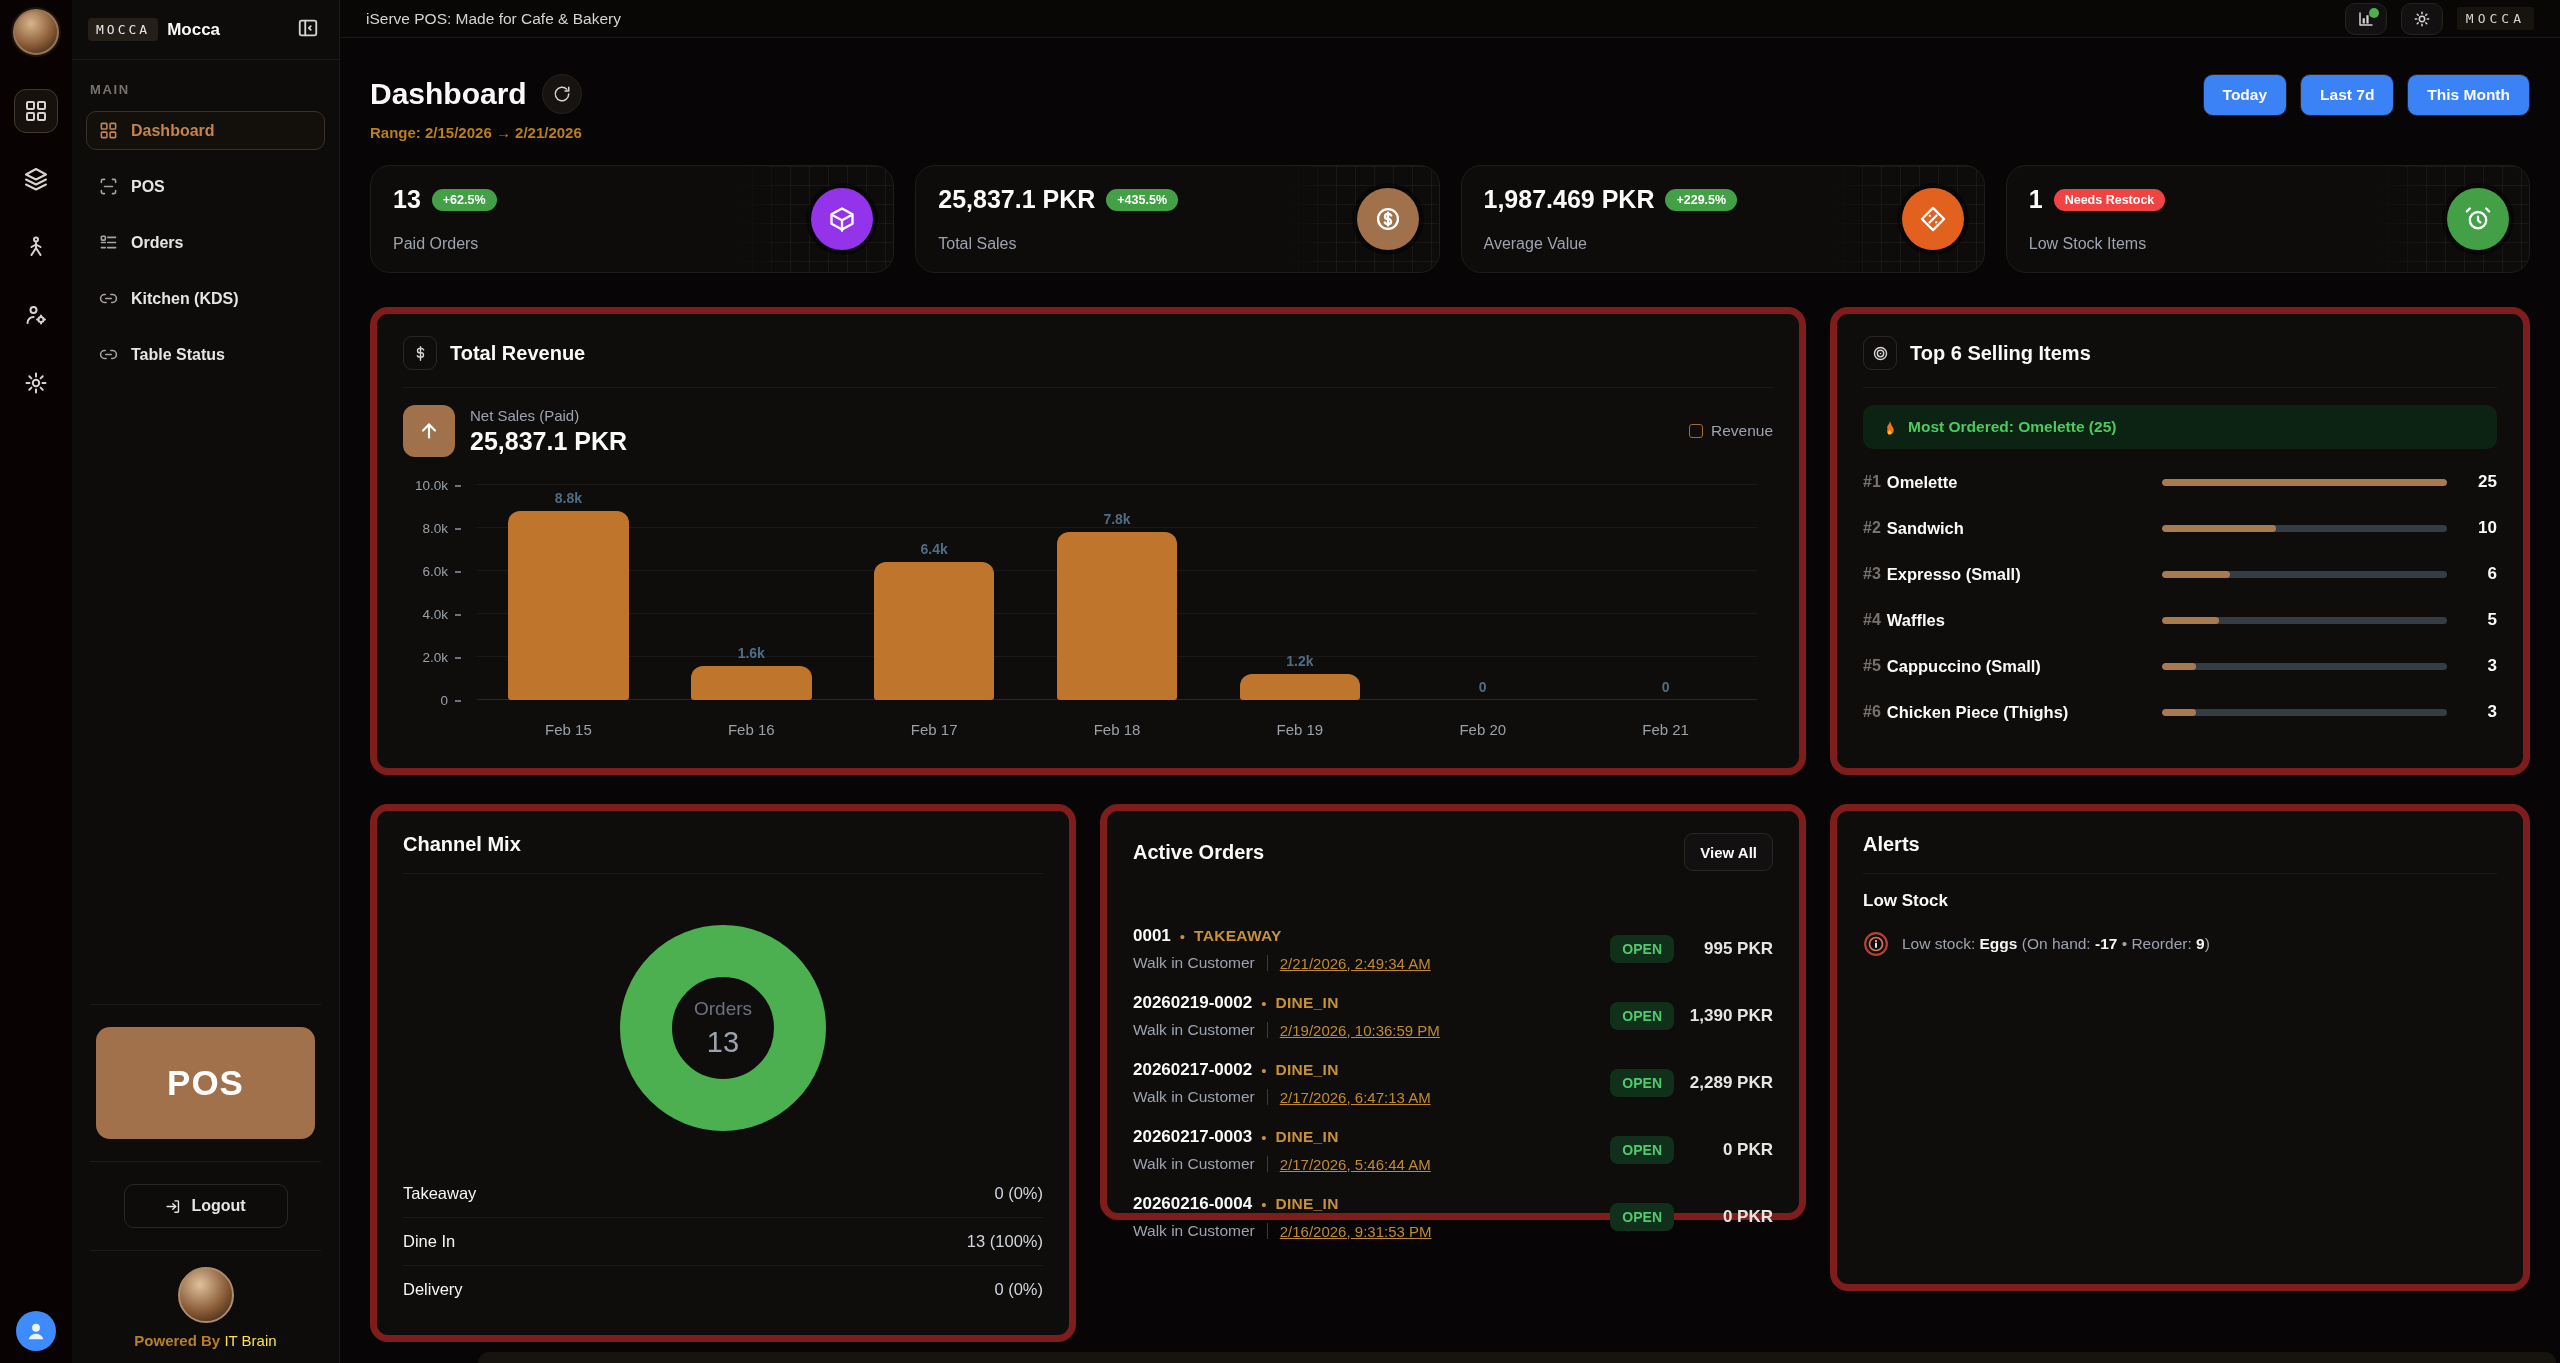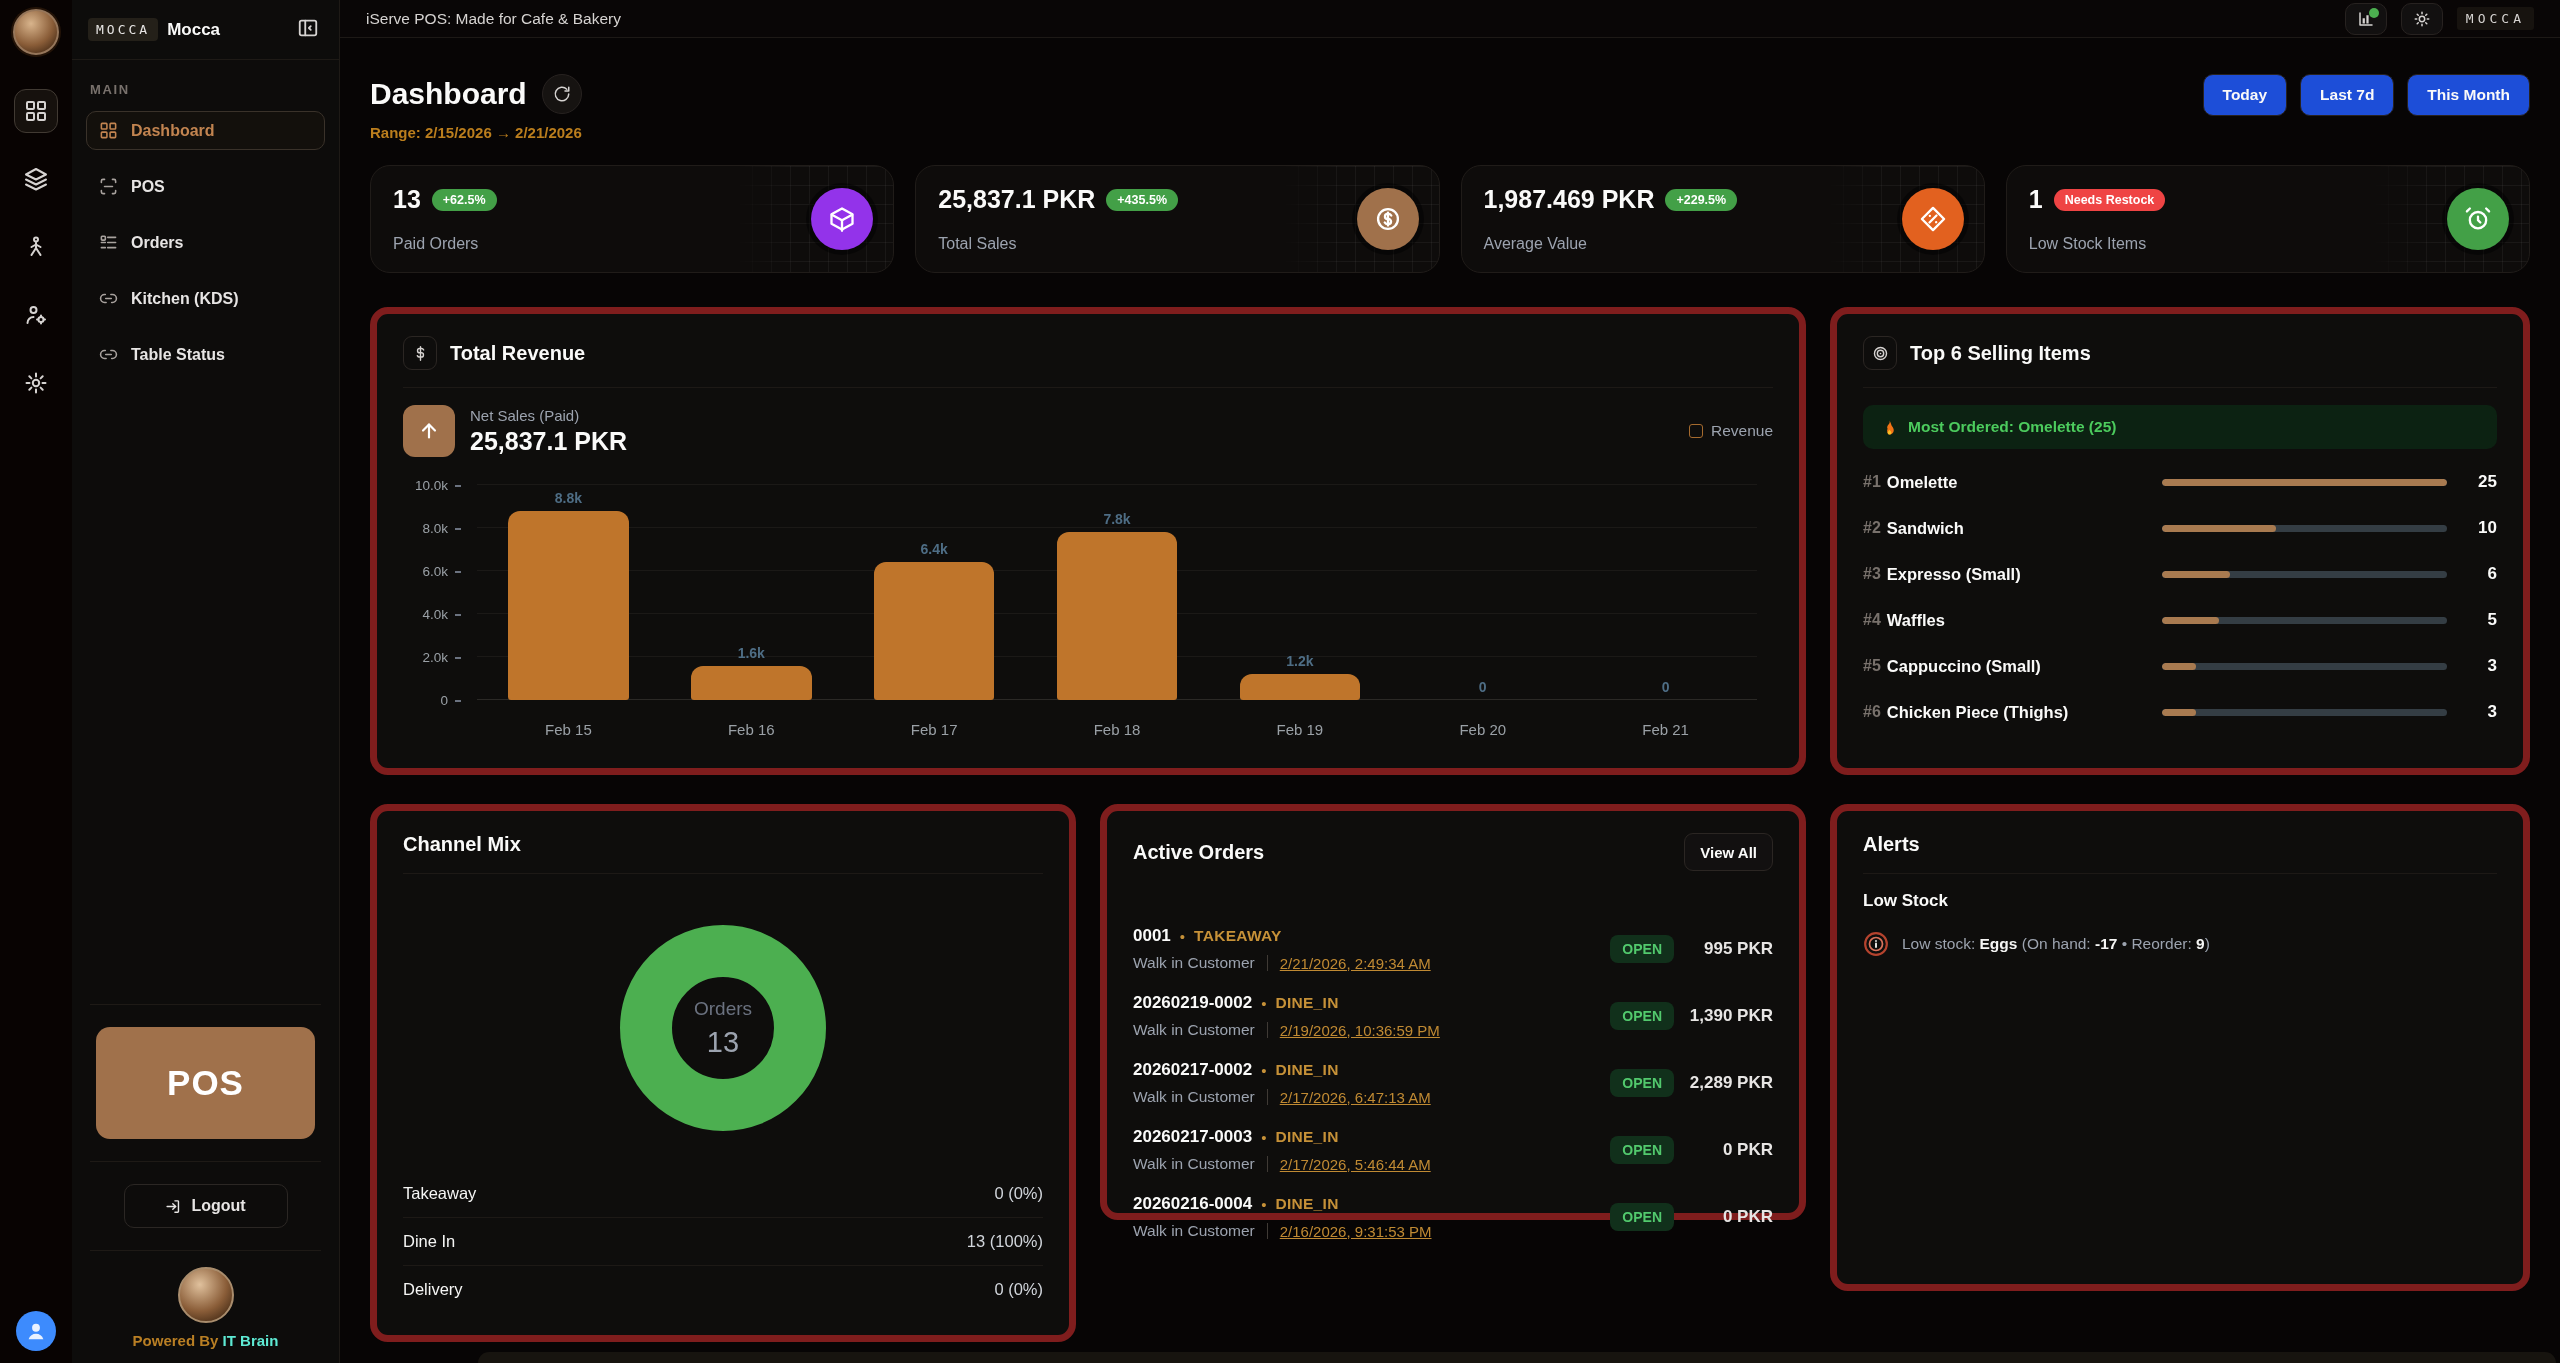--- a/index.html
+++ b/index.html
@@ -30,41 +30,41 @@
   .sb-item.active svg { color:#c28450; }
   .sb-spacer { flex:1; }
   .sb-divider { height:1px; background:#1e1a16; margin:0 18px; }
   .pos-big { margin:22px 24px; height:112px; background:#a0714b; border-radius:14px; color:#fff; font-size:35px; font-weight:700; letter-spacing:1px; display:flex; align-items:center; justify-content:center; border:none; cursor:pointer; font-family:inherit; }
   .logout { margin:22px auto; width:164px; height:44px; border:1px solid #2b2724; border-radius:10px; background:transparent; color:#e7e5e4; font-size:16px; font-weight:600; display:flex; align-items:center; justify-content:center; gap:9px; cursor:pointer; font-family:inherit; }
   .logout svg { width:17px; height:17px; }
   .powered { display:flex; flex-direction:column; align-items:center; gap:9px; padding:16px 0 14px; }
   .powered-logo { width:56px; height:56px; border-radius:50%; background:radial-gradient(circle at 38% 30%, #e0c19d, #8a5d38 55%, #3a2310 92%); border:2px solid #a98d6d; }
   .powered-line { font-size:15px; }
   .powered-prefix { color:#b97f24; font-weight:600; }
-  .powered-name { color:#5eead4; font-weight:700; }
+  .powered-name { color:#fde047; font-weight:400; }
 
   
   .main { flex:1; display:flex; flex-direction:column; background:#070505; min-width:0; }
   .topbar { height:38px; flex:0 0 38px; border-bottom:1px solid #1d1916; background:#090606; display:flex; align-items:center; padding:0 26px; }
   .tb-title { font-size:15.5px; color:#d6d3d1; }
   .tb-right { margin-left:auto; display:flex; align-items:center; gap:14px; }
   .tb-btn { width:42px; height:32px; border:1px solid #272220; border-radius:10px; background:#121010; display:flex; align-items:center; justify-content:center; color:#d6d3d1; position:relative; cursor:pointer; }
   .tb-btn svg { width:18px; height:18px; }
   .tb-dot { position:absolute; top:4px; right:7px; width:10px; height:10px; border-radius:50%; background:#4caf50; }
   .tb-brand { font-family:"DejaVu Sans Mono",monospace; letter-spacing:4px; font-size:13px; color:#d6d3d1; background:#17130f; padding:4px 9px; border-radius:3px; }
 
   .content { flex:1; padding:36px 30px 0; position:relative; }
   .page-head { display:flex; align-items:flex-start; }
   .title-row { display:flex; align-items:center; gap:15px; }
   .page-title { font-size:30px; font-weight:700; color:#fafaf9; }
   .refresh-btn { width:40px; height:40px; border-radius:50%; background:#161311; border:1px solid #272220; color:#d6d3d1; display:flex; align-items:center; justify-content:center; cursor:pointer; }
   .refresh-btn svg { width:18px; height:18px; }
   .range { color:#bb7e1d; font-weight:700; font-size:15px; margin-top:10px; }
   .filters { margin-left:auto; display:flex; gap:13px; }
-  .filter-btn { height:42px; padding:0 19px; background:#1d4ed8; border:1px solid #272220; border-radius:10px; color:#fafaf9; font-weight:700; font-size:15.5px; cursor:pointer; font-family:inherit; }
+  .filter-btn { height:42px; padding:0 19px; background:#3b82f6; border:1px solid #272220; border-radius:10px; color:#fafaf9; font-weight:700; font-size:15.5px; cursor:pointer; font-family:inherit; }
 
   
   .stats-row { display:flex; gap:21px; margin-top:24px; }
   .stat-card { flex:1; height:108px; background:#0e0c0b; border:1px solid #201c19; border-radius:20px; padding:19px 22px; position:relative; overflow:hidden; display:flex; flex-direction:column; }
   .stat-grid-pattern { position:absolute; top:0; right:0; bottom:0; width:160px;
     background-image:linear-gradient(rgba(255,255,255,.05) 1px, transparent 1px),linear-gradient(90deg, rgba(255,255,255,.05) 1px, transparent 1px);
     background-size:19px 19px; -webkit-mask-image:linear-gradient(to left,#000 60%,transparent); mask-image:linear-gradient(to left,#000 60%,transparent); }
   .stat-top { display:flex; align-items:center; gap:11px; }
   .stat-value { font-size:25px; font-weight:700; color:#fafaf9; }
   .badge { border-radius:999px; padding:4px 11px; font-size:12.5px; font-weight:700; color:#fff; background:#43a047; }

